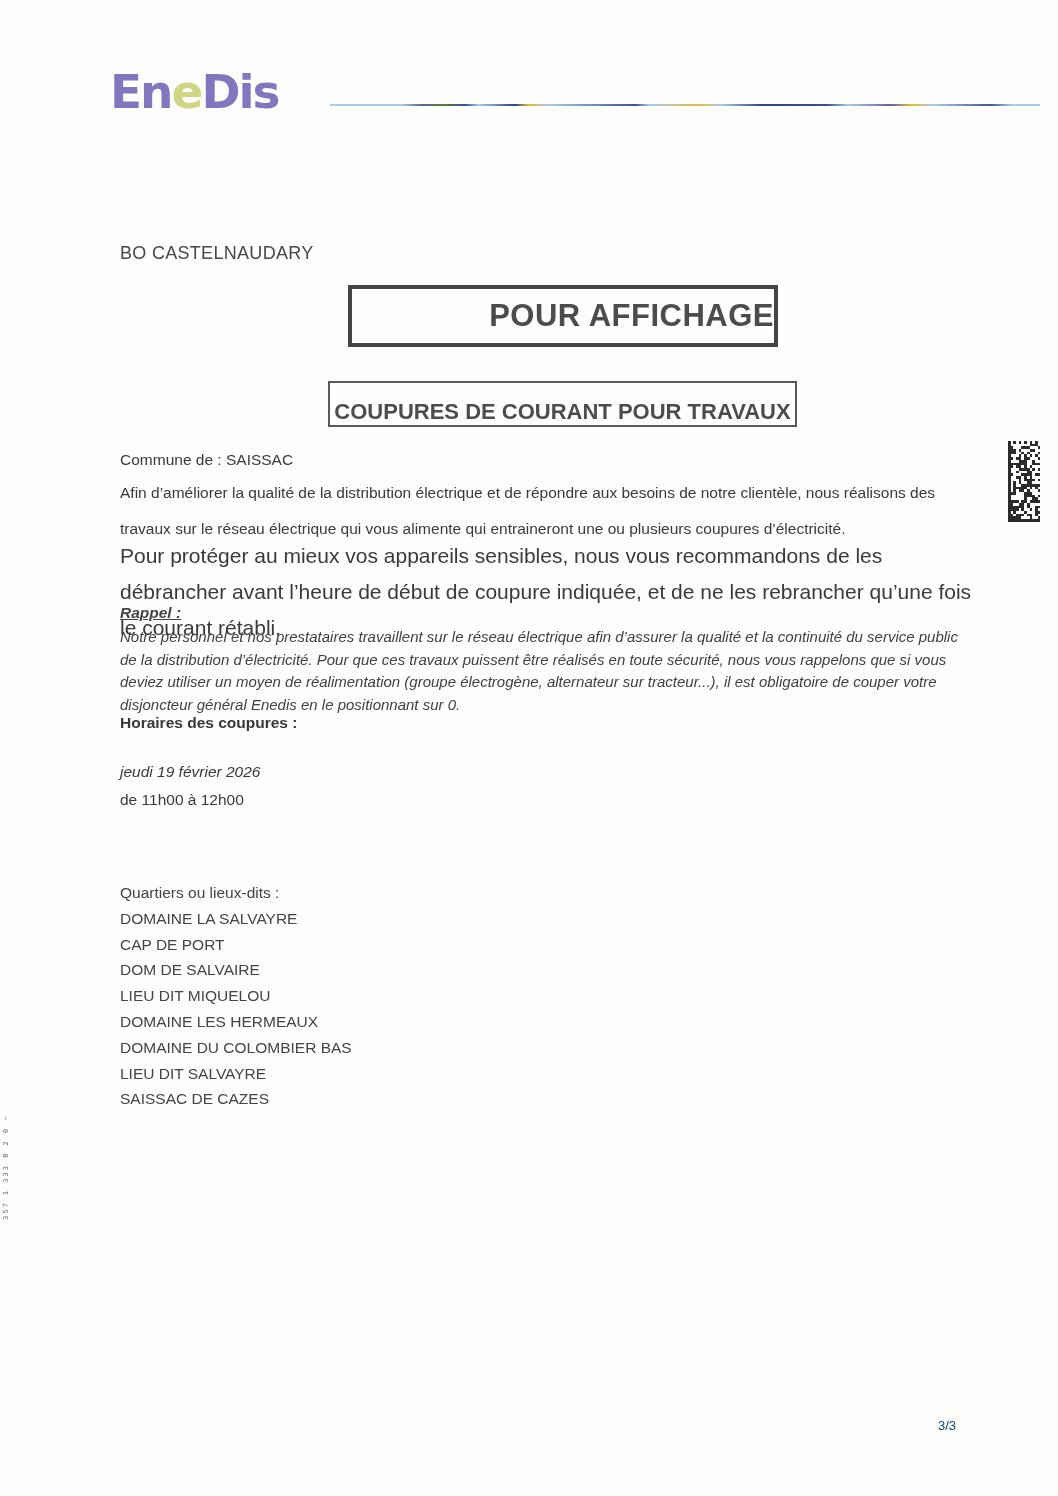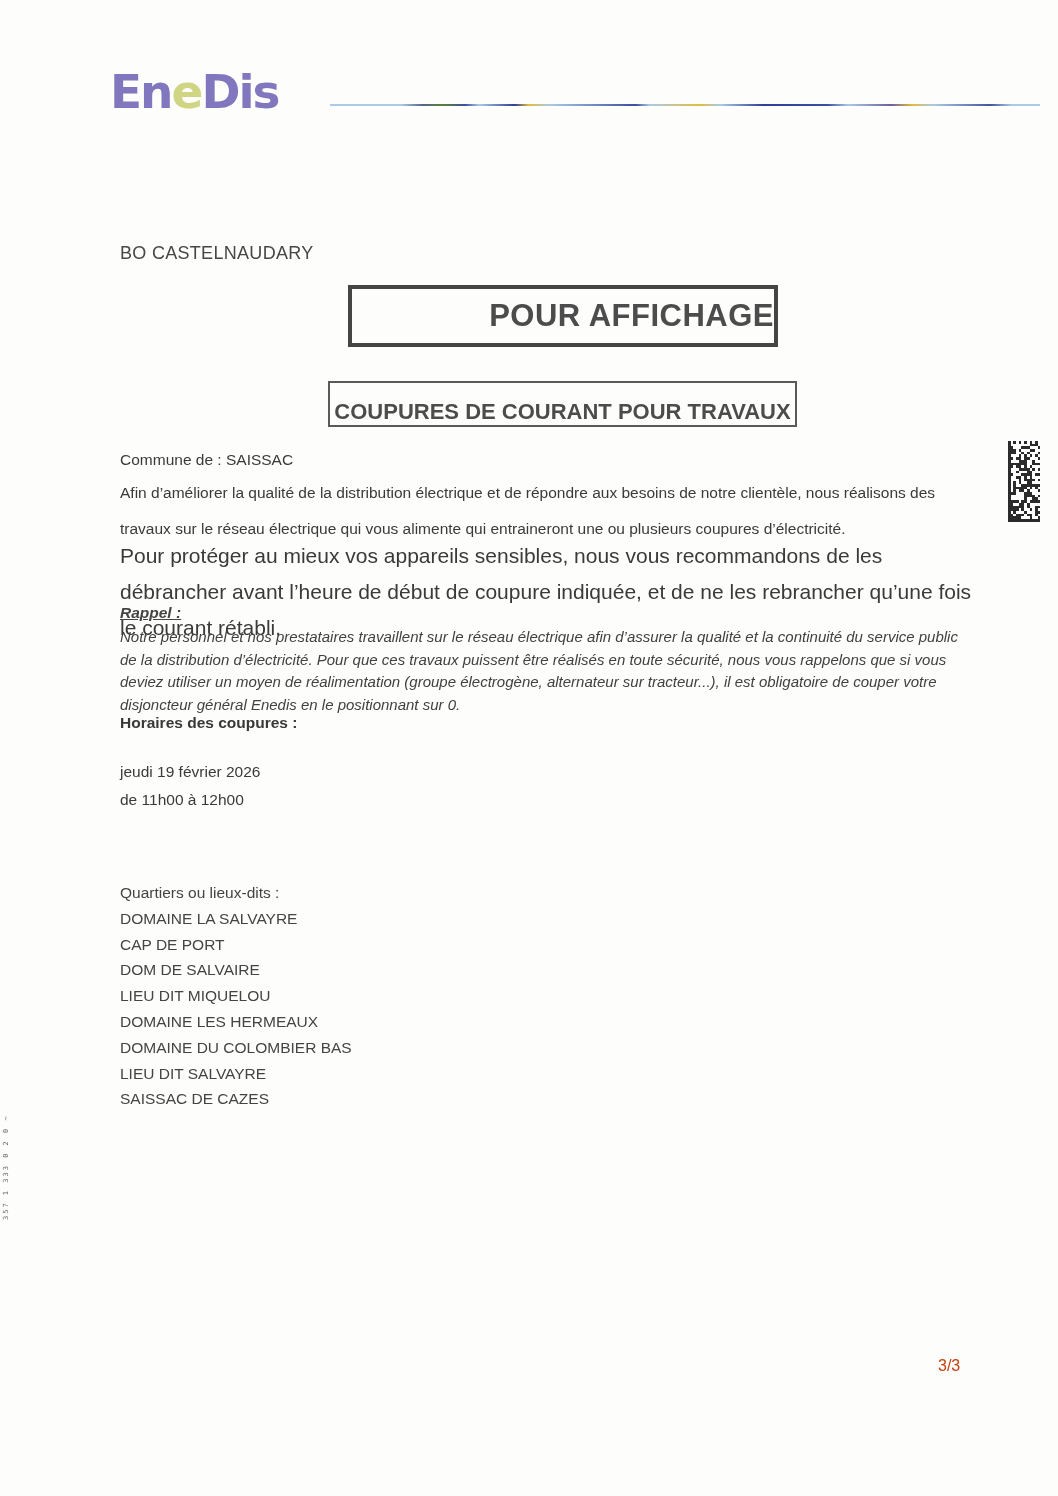--- a/index.html
+++ b/index.html
@@ -53,39 +53,39 @@
   .para2{position:absolute;left:120px;top:538px;width:852px;font-size:21px;line-height:36px;}
   .rappel-title{
     position:absolute;left:120px;top:604px;font-size:15.5px;
     font-style:italic;font-weight:700;text-decoration:underline;color:#444;
   }
   .rappel-body{
     position:absolute;left:120px;top:626px;width:845px;
     font-size:15px;font-style:italic;line-height:22.5px;color:#414141;
   }
   .horaires{position:absolute;left:120px;top:714px;font-size:15.5px;font-weight:700;color:#383838;}
-  .date-line{position:absolute;left:120px;top:763px;font-size:15.5px;}
+  .date-line{position:absolute;left:120px;top:763px;font-size:15.5px;font-style:italic;}
   .time-line{position:absolute;left:120px;top:791px;font-size:15.5px;}
   .quartiers{position:absolute;left:120px;top:840px;font-size:15.5px;line-height:25.8px;color:#444;margin-top:40px;}
   
   .barcode{
     position:absolute;left:1008px;top:441px;
     display:grid;grid-template-columns:repeat(12,2.7px);grid-auto-rows:2.7px;
   }
   .bc{background:#fff;}
   .bc.b{background:#2b2b2b;}
   
   .vcode{
     position:absolute;left:2px;top:1045px;height:175px;
     writing-mode:vertical-rl;transform:rotate(180deg);
     font-size:7px;color:#6a6a6a;letter-spacing:2px;
     font-family:"DejaVu Sans Mono","Liberation Mono",monospace;
   }
   
-  .pagenum{position:absolute;left:938px;top:1357px;font-size:16px;color:#c2410c;}
+  .pagenum{position:absolute;left:938px;top:1418px;font-size:13px;color:#0c4a6e;}
 </style>
 </head>
 <body>
 
 <div class="page">
 
   <div class="logo">
     <span class="lp">En</span><span class="lg">e</span><span class="lp">Dis</span>
   </div>
   <div class="header-line"></div>

